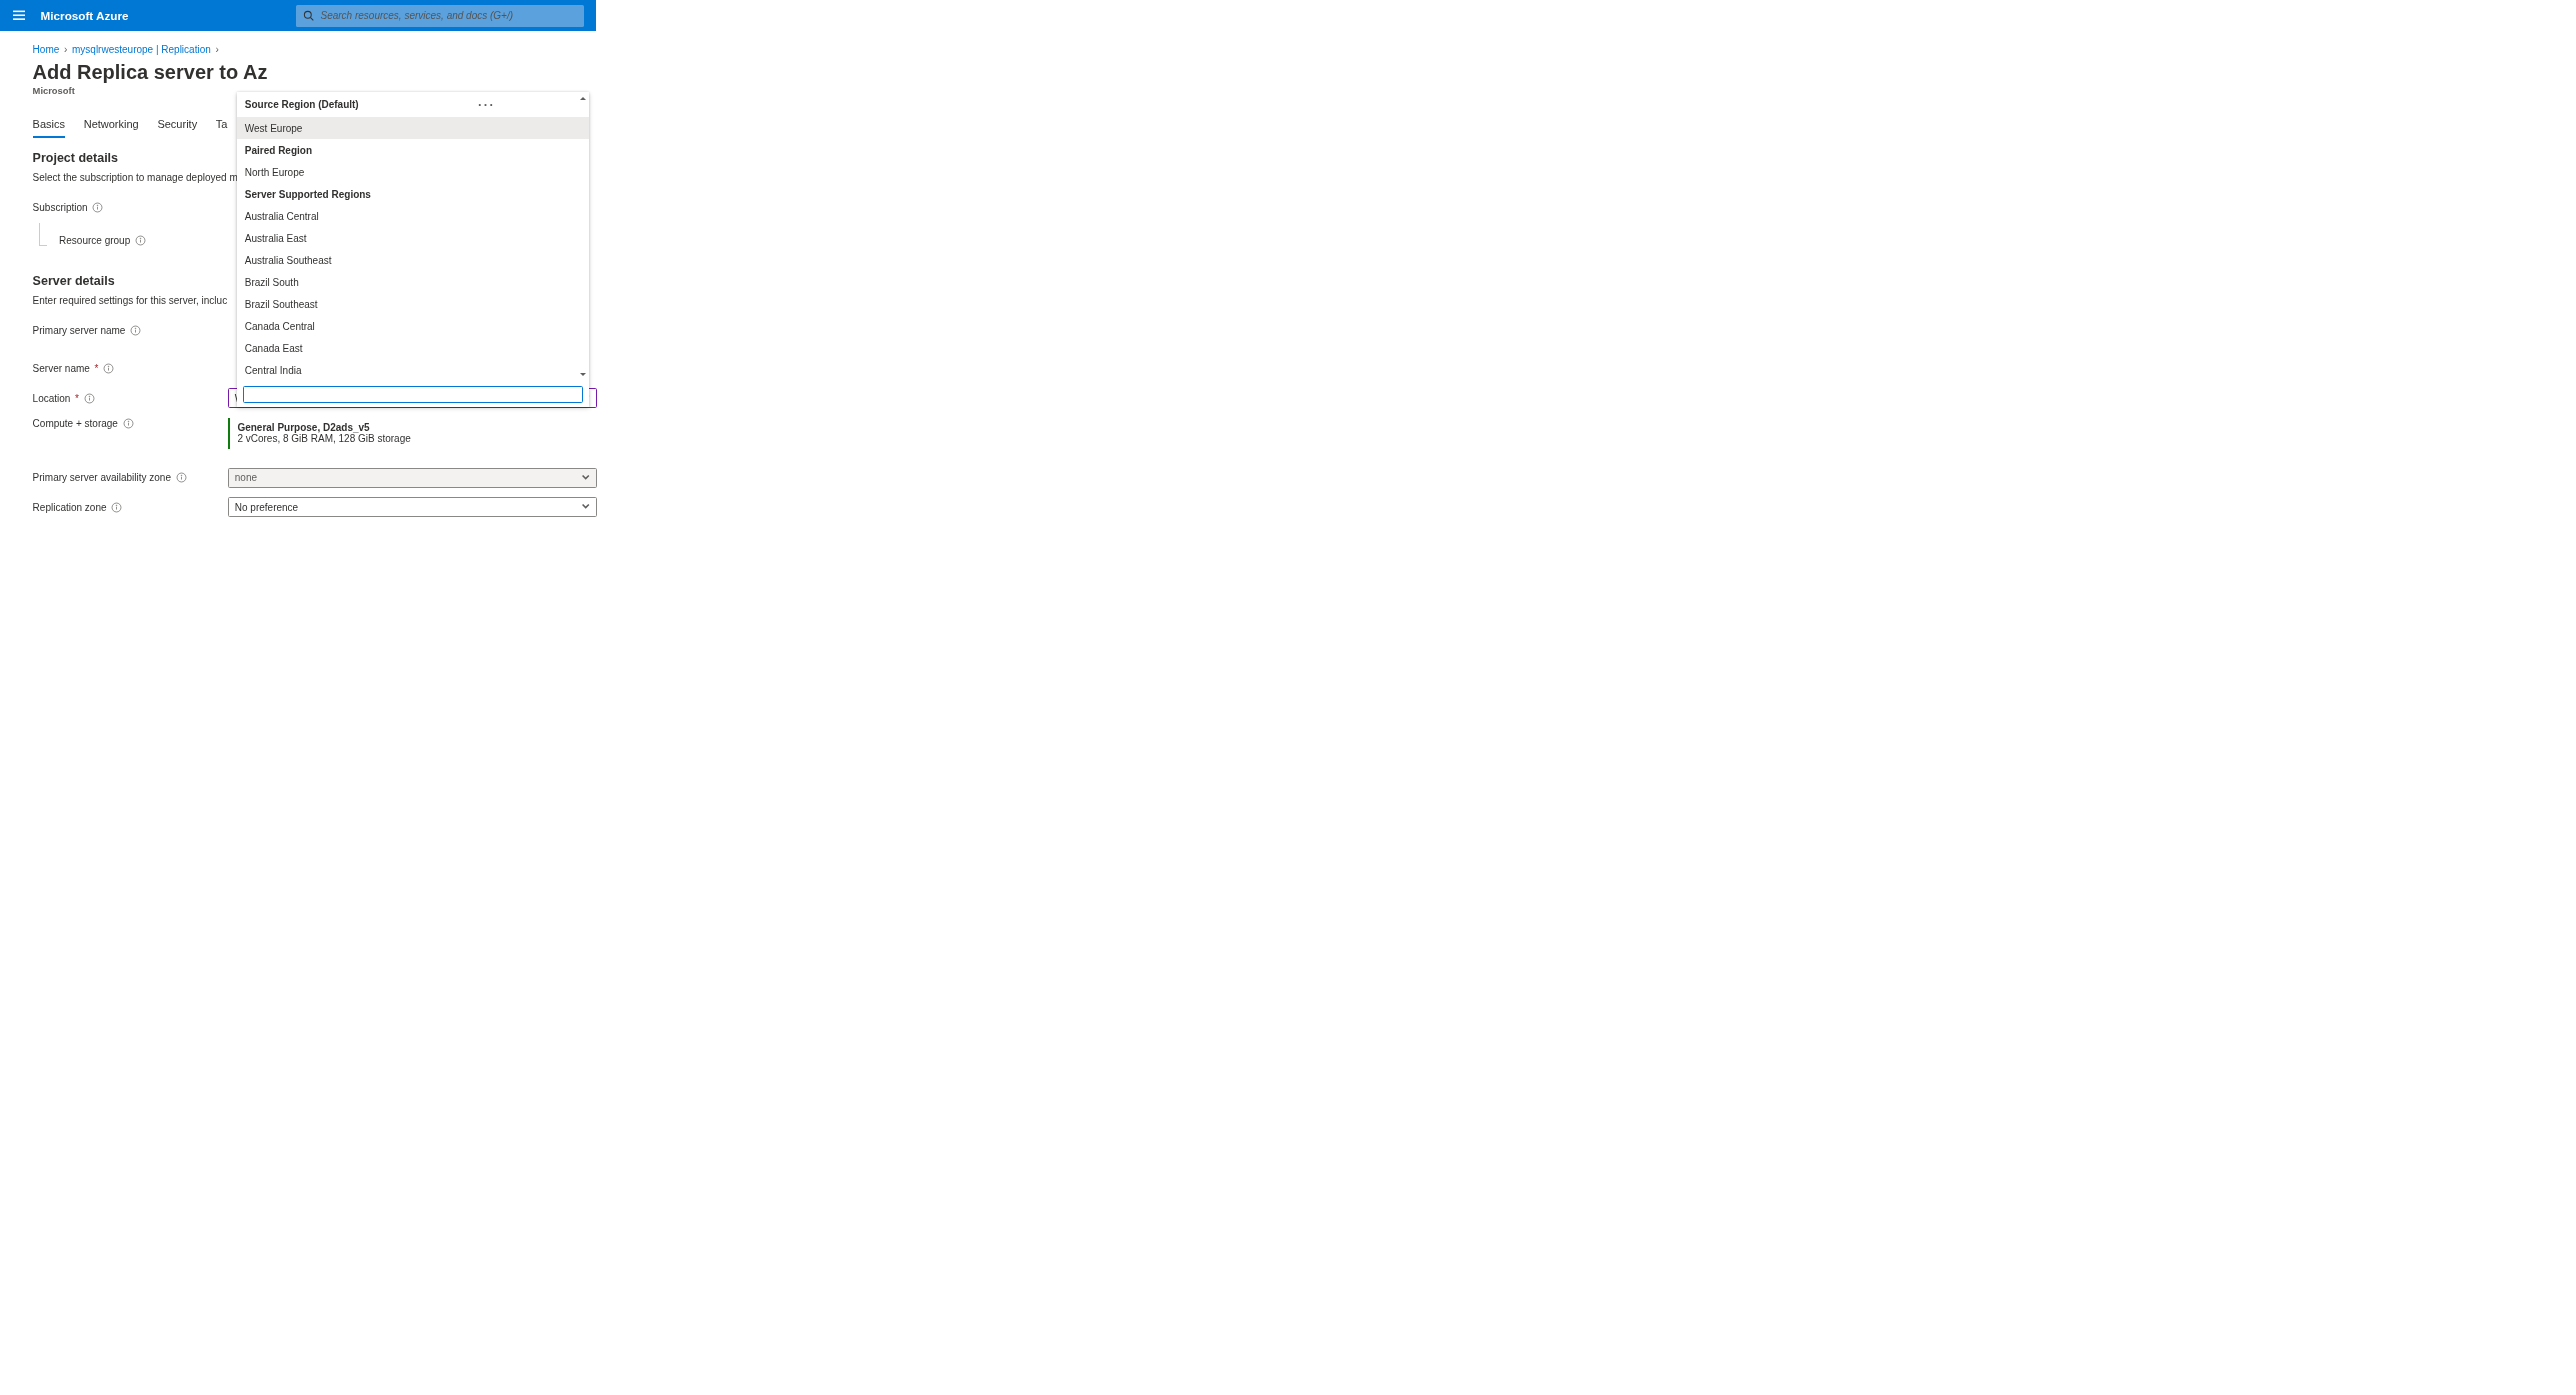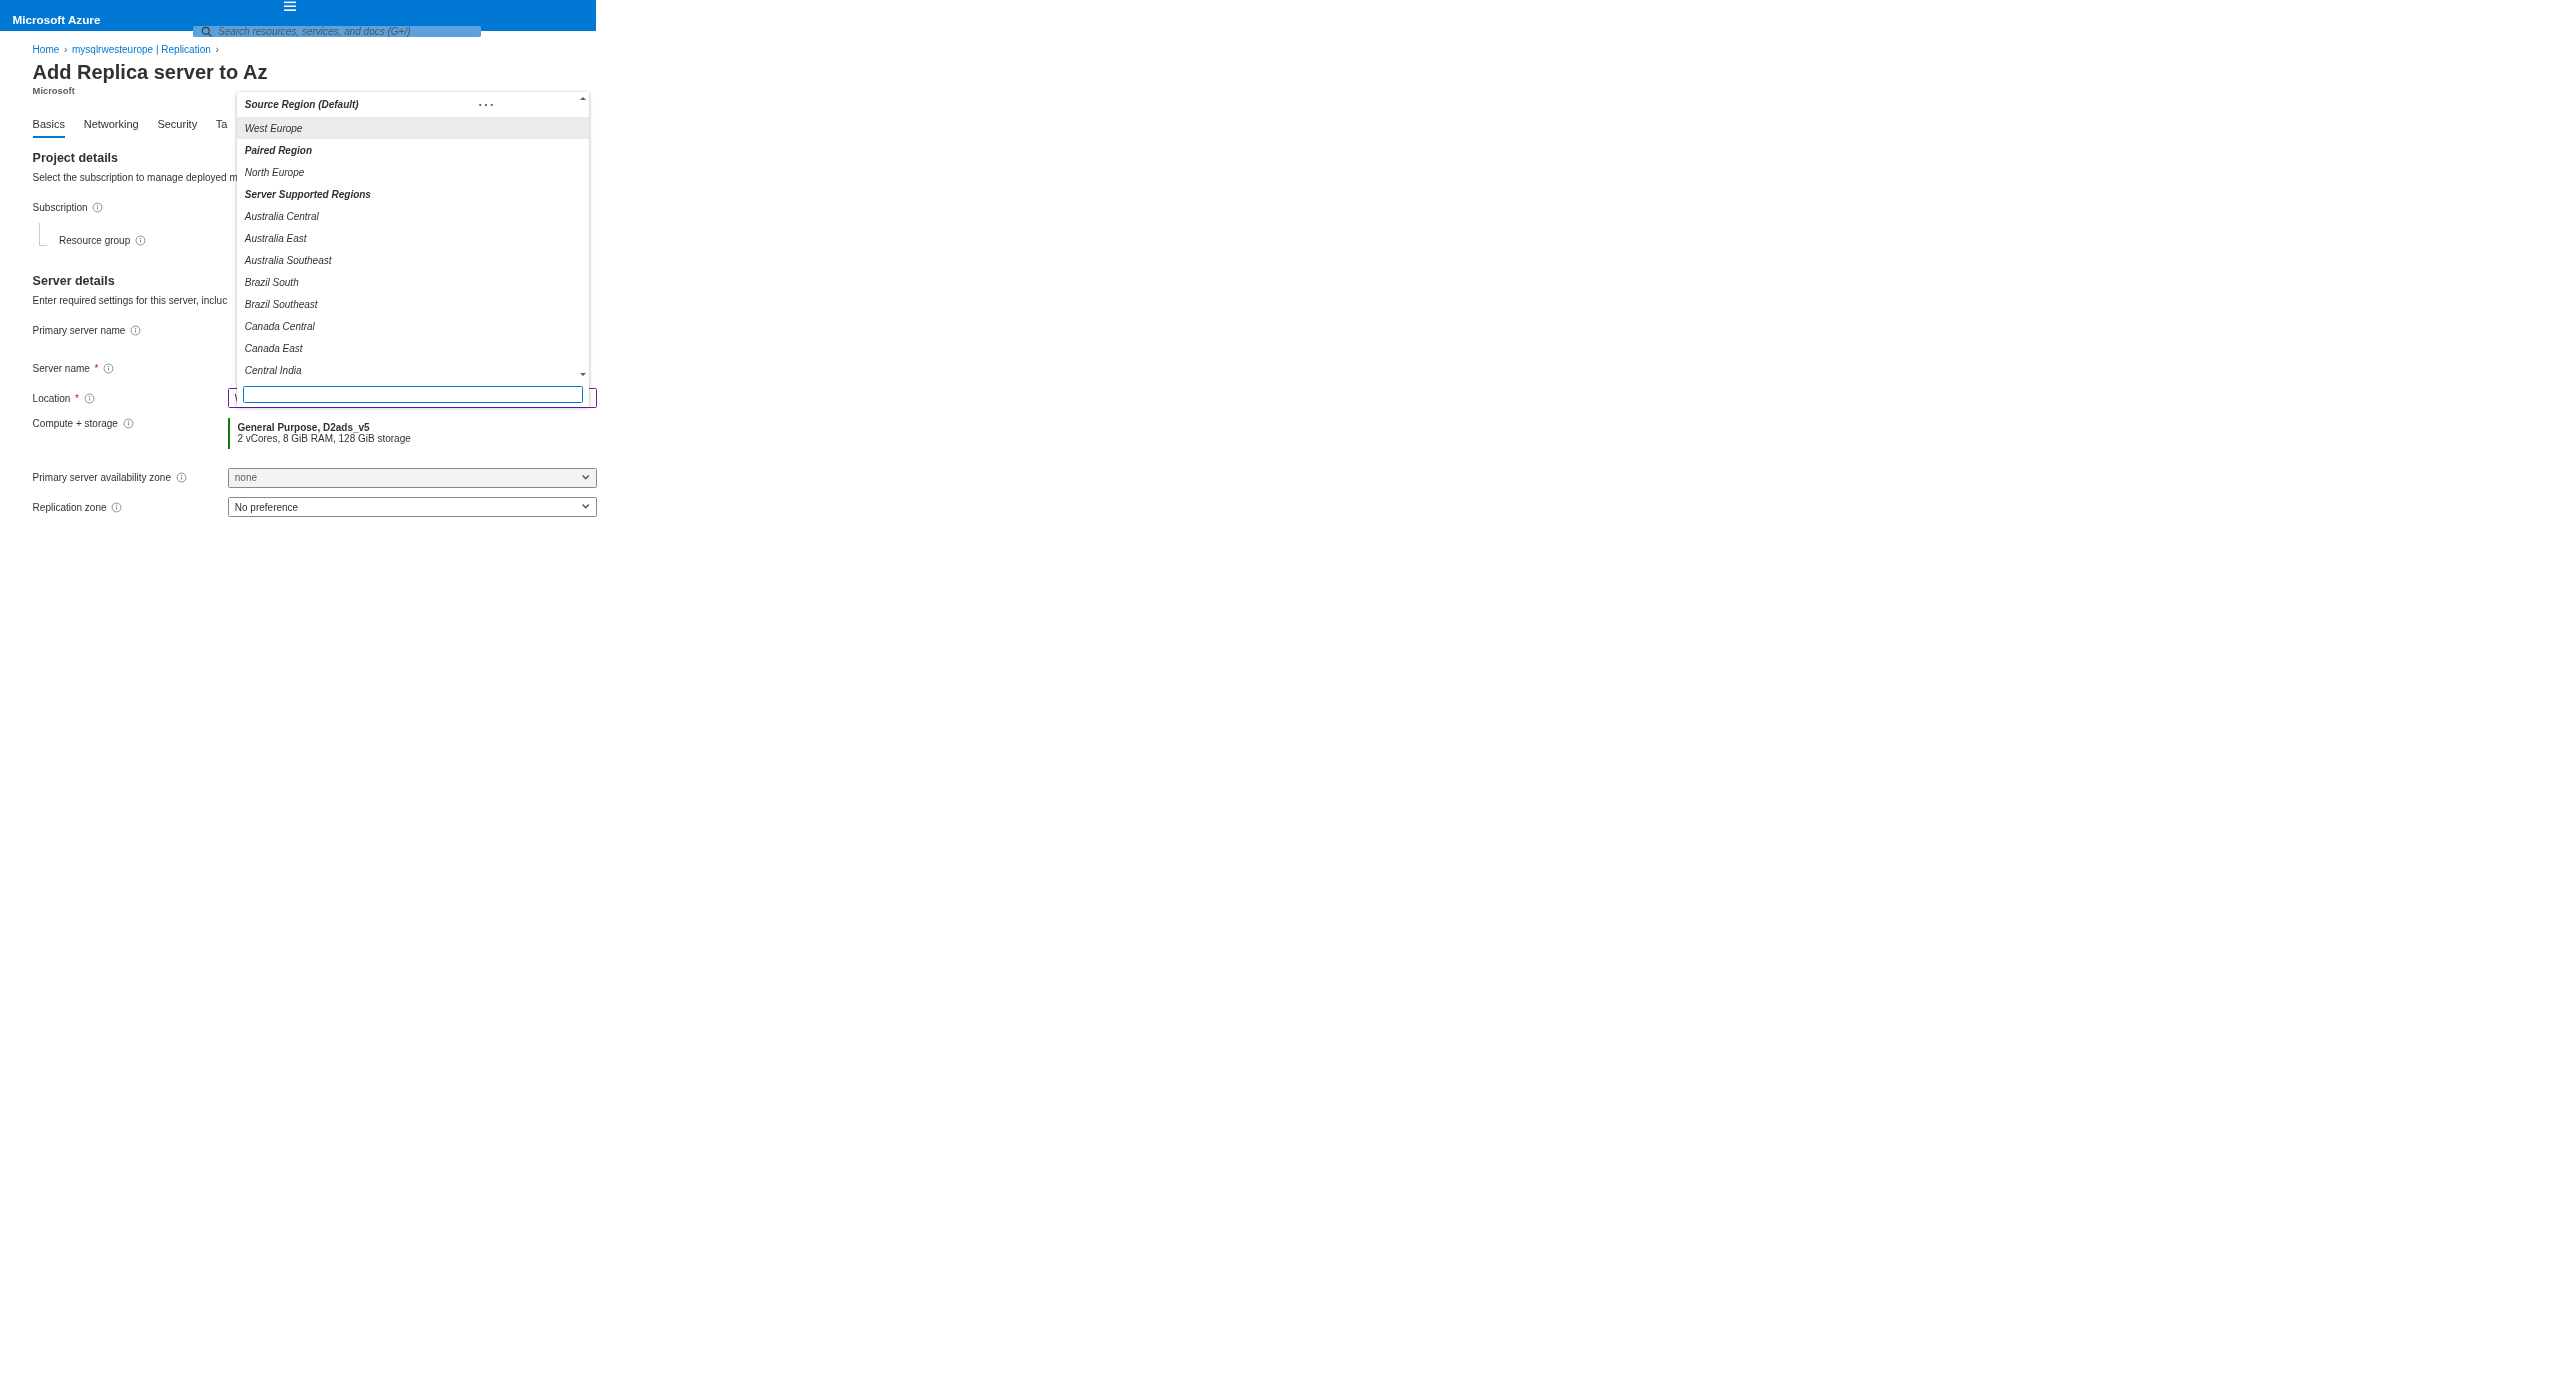--- a/index.html
+++ b/index.html
@@ -13,21 +13,20 @@
       font-size: 11px;
       color: #323130;
     }
     .header {
       background: #0078d4;
       height: 31px;
       display: flex;
       align-items: center;
       padding: 0 12.5px;
       width: 596px;
-      flex-direction: column;
     }
     .hamburger {
       color: white;
       margin-right: 15.6px;
       display: flex;
       align-items: center;
       cursor: pointer;
     }
     .hamburger svg {
       width: 12.5px;
@@ -244,21 +243,20 @@
       left: 220px;
       width: 352px;
       background: #fff;
       box-shadow: 0 1.6px 4.7px rgba(0,0,0,0.2), 0 0 2.3px rgba(0,0,0,0.15);
       z-index: 10;
     }
     .dropdown-list {
       max-height: 326px;
       overflow-y: auto;
       position: relative;
-      font-style: italic;
     }
     .dropdown-list::-webkit-scrollbar {
       width: 9.4px;
     }
     .dropdown-list::-webkit-scrollbar-track {
       background: #f1f1f1;
     }
     .dropdown-list::-webkit-scrollbar-thumb {
       background: #c8c6c4;
       border-radius: 4.7px;

